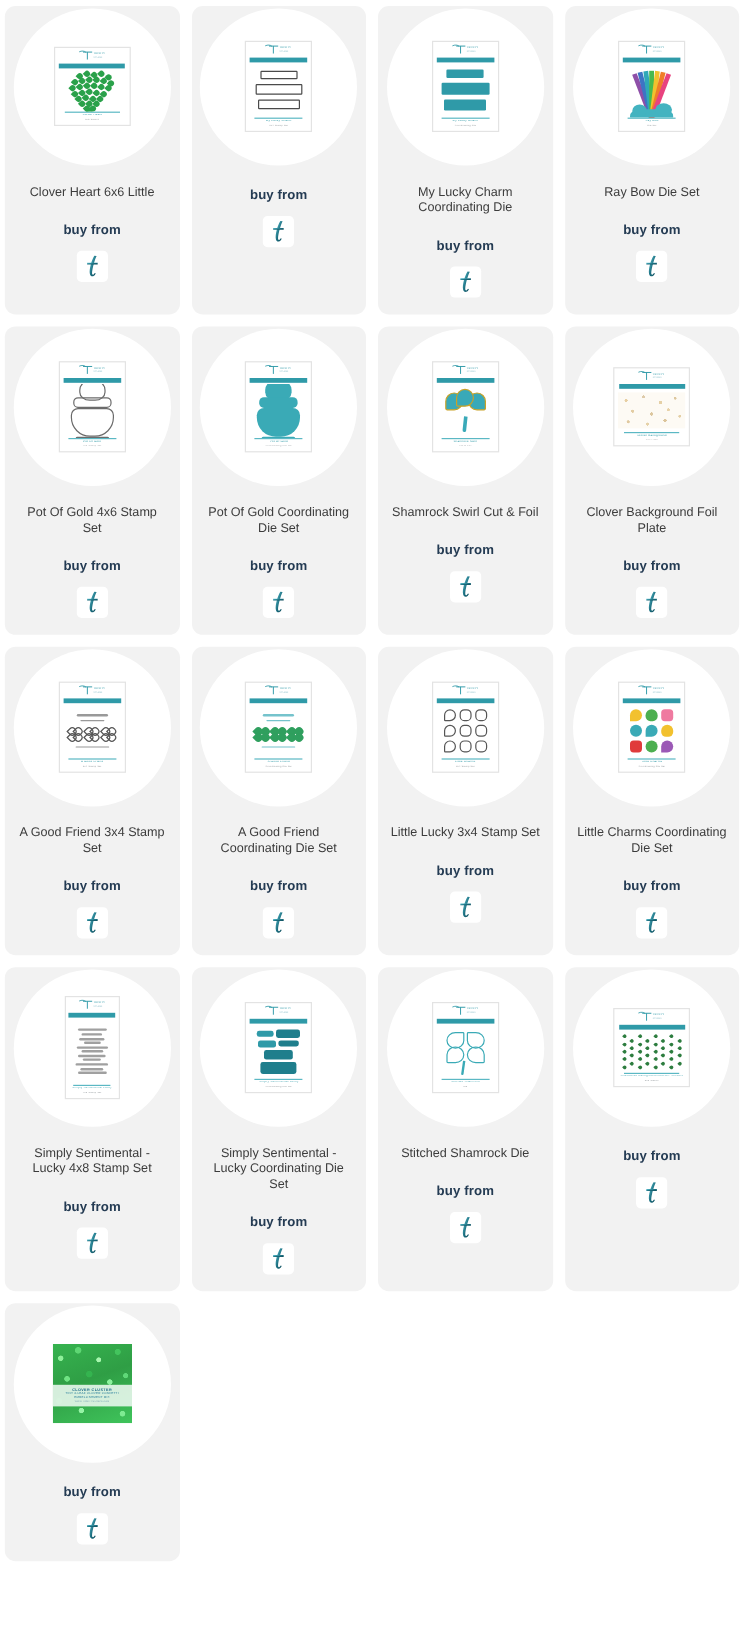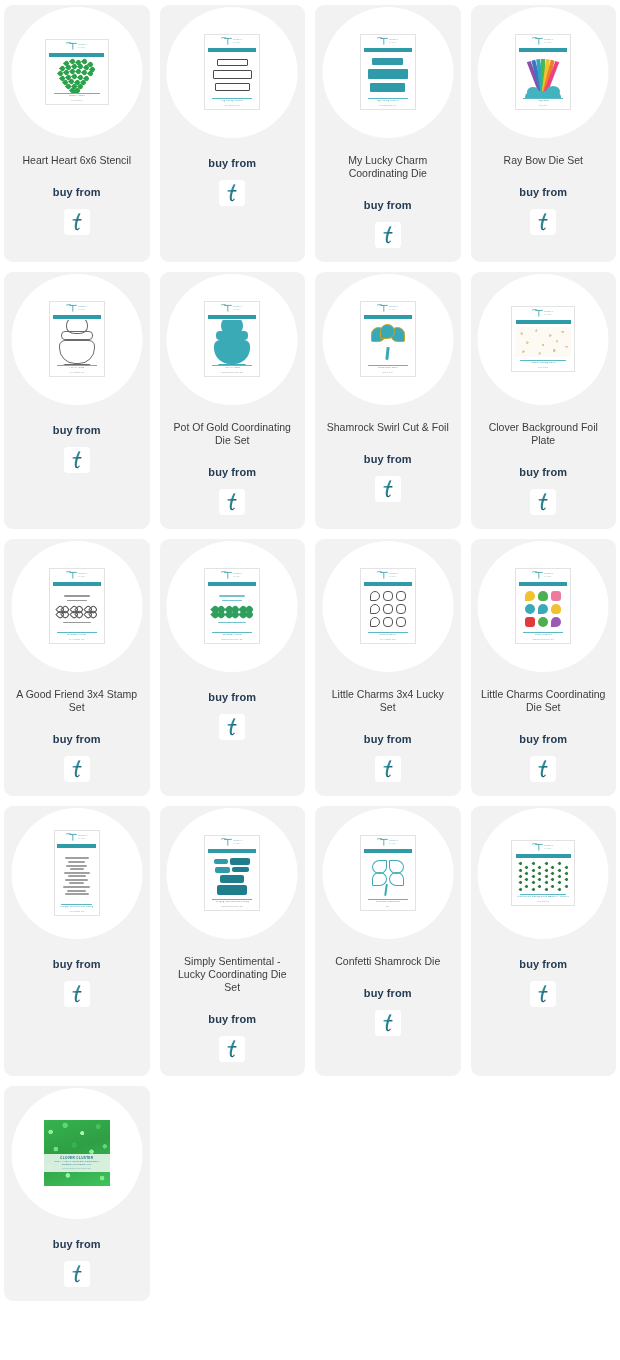--- a/index.html
+++ b/index.html
@@ -358,21 +358,21 @@
               <i style="left:16.5px;top:34px"></i>
             </div>
           </div>
        <div class="pkg-foot">
          <div class="rule"></div>
          <div class="cap">Clover Heart</div>
          <div class="cap sub">6x6 Stencil</div>
        </div>
       </div>
     </div>
-    <div class="product-title">Heart Heart 6x6 Stencil</div>
+    <div class="product-title">Clover Heart 6x6 Little</div>
     <div class="buy-from">buy from</div>
     <a class="retailer-link">
       <span>
           <svg width="18" height="20" viewBox="0 0 18 20" aria-hidden="true">
     <defs>
       <linearGradient id="tg" x1="0" y1="0" x2="1" y2="1">
         <stop offset="0%" stop-color="#5fc8d8"></stop>
         <stop offset="55%" stop-color="#1b6d7e"></stop>
         <stop offset="100%" stop-color="#0e4a59"></stop>
       </linearGradient>
@@ -549,20 +549,21 @@
     <div style="position:absolute;left:6px;top:48px;width:28px;height:3px;border-radius:2px;background:transparent;border:1px solid #6b6b6b"></div>
   </div>
           </div>
        <div class="pkg-foot">
          <div class="rule"></div>
          <div class="cap">Pot Of Gold</div>
          <div class="cap sub">4x6 Stamp Set</div>
        </div>
       </div>
     </div>
+    <div class="product-title">Pot Of Gold 4x6 Stamp Set</div>
     <div class="buy-from">buy from</div>
     <a class="retailer-link">
       <span>
           <svg width="18" height="20" viewBox="0 0 18 20" aria-hidden="true">
     <defs>
       <linearGradient id="tg" x1="0" y1="0" x2="1" y2="1">
         <stop offset="0%" stop-color="#5fc8d8"></stop>
         <stop offset="55%" stop-color="#1b6d7e"></stop>
         <stop offset="100%" stop-color="#0e4a59"></stop>
       </linearGradient>
@@ -820,20 +821,21 @@
     <span style="display:block;height:1.6px;width:28px;background:#3aaab6;opacity:.7;border-radius:1px;margin:1.4px auto;"></span>
   </div>
           </div>
        <div class="pkg-foot">
          <div class="rule"></div>
          <div class="cap">A Good Friend</div>
          <div class="cap sub">Coordinating Die Set</div>
        </div>
       </div>
     </div>
+    <div class="product-title">A Good Friend Coordinating Die Set</div>
     <div class="buy-from">buy from</div>
     <a class="retailer-link">
       <span>
           <svg width="18" height="20" viewBox="0 0 18 20" aria-hidden="true">
     <defs>
       <linearGradient id="tg" x1="0" y1="0" x2="1" y2="1">
         <stop offset="0%" stop-color="#5fc8d8"></stop>
         <stop offset="55%" stop-color="#1b6d7e"></stop>
         <stop offset="100%" stop-color="#0e4a59"></stop>
       </linearGradient>
@@ -871,21 +873,21 @@
               <div class="ch out" style="border-radius:4px"></div>
             </div>
           </div>
        <div class="pkg-foot">
          <div class="rule"></div>
          <div class="cap">Little Charms</div>
          <div class="cap sub">3x4 Stamp Set</div>
        </div>
       </div>
     </div>
-    <div class="product-title">Little Charms 3x4 Lucky Set</div>
+    <div class="product-title">Little Lucky 3x4 Stamp Set</div>
     <div class="buy-from">buy from</div>
     <a class="retailer-link">
       <span>
           <svg width="18" height="20" viewBox="0 0 18 20" aria-hidden="true">
     <defs>
       <linearGradient id="tg" x1="0" y1="0" x2="1" y2="1">
         <stop offset="0%" stop-color="#5fc8d8"></stop>
         <stop offset="55%" stop-color="#1b6d7e"></stop>
         <stop offset="100%" stop-color="#0e4a59"></stop>
       </linearGradient>
@@ -977,20 +979,21 @@
               <span style="width:78%;margin:0 auto;"></span>
             </div>
           </div>
        <div class="pkg-foot">
          <div class="rule"></div>
          <div class="cap">Simply Sentimental Lucky</div>
          <div class="cap sub">4x8 Stamp Set</div>
        </div>
       </div>
     </div>
+    <div class="product-title">Simply Sentimental - Lucky 4x8 Stamp Set</div>
     <div class="buy-from">buy from</div>
     <a class="retailer-link">
       <span>
           <svg width="18" height="20" viewBox="0 0 18 20" aria-hidden="true">
     <defs>
       <linearGradient id="tg" x1="0" y1="0" x2="1" y2="1">
         <stop offset="0%" stop-color="#5fc8d8"></stop>
         <stop offset="55%" stop-color="#1b6d7e"></stop>
         <stop offset="100%" stop-color="#0e4a59"></stop>
       </linearGradient>
@@ -1077,21 +1080,21 @@
     <div style="position:absolute;left:14px;top:28px;width:2.4px;height:12px;background:#3aaab6;transform:rotate(8deg);border-radius:0 0 2px 2px;"></div>
   </div>
           </div>
        <div class="pkg-foot">
          <div class="rule"></div>
          <div class="cap">Stitched Shamrock</div>
          <div class="cap sub">Die</div>
        </div>
       </div>
     </div>
-    <div class="product-title">Confetti Shamrock Die</div>
+    <div class="product-title">Stitched Shamrock Die</div>
     <div class="buy-from">buy from</div>
     <a class="retailer-link">
       <span>
           <svg width="18" height="20" viewBox="0 0 18 20" aria-hidden="true">
     <defs>
       <linearGradient id="tg" x1="0" y1="0" x2="1" y2="1">
         <stop offset="0%" stop-color="#5fc8d8"></stop>
         <stop offset="55%" stop-color="#1b6d7e"></stop>
         <stop offset="100%" stop-color="#0e4a59"></stop>
       </linearGradient>

